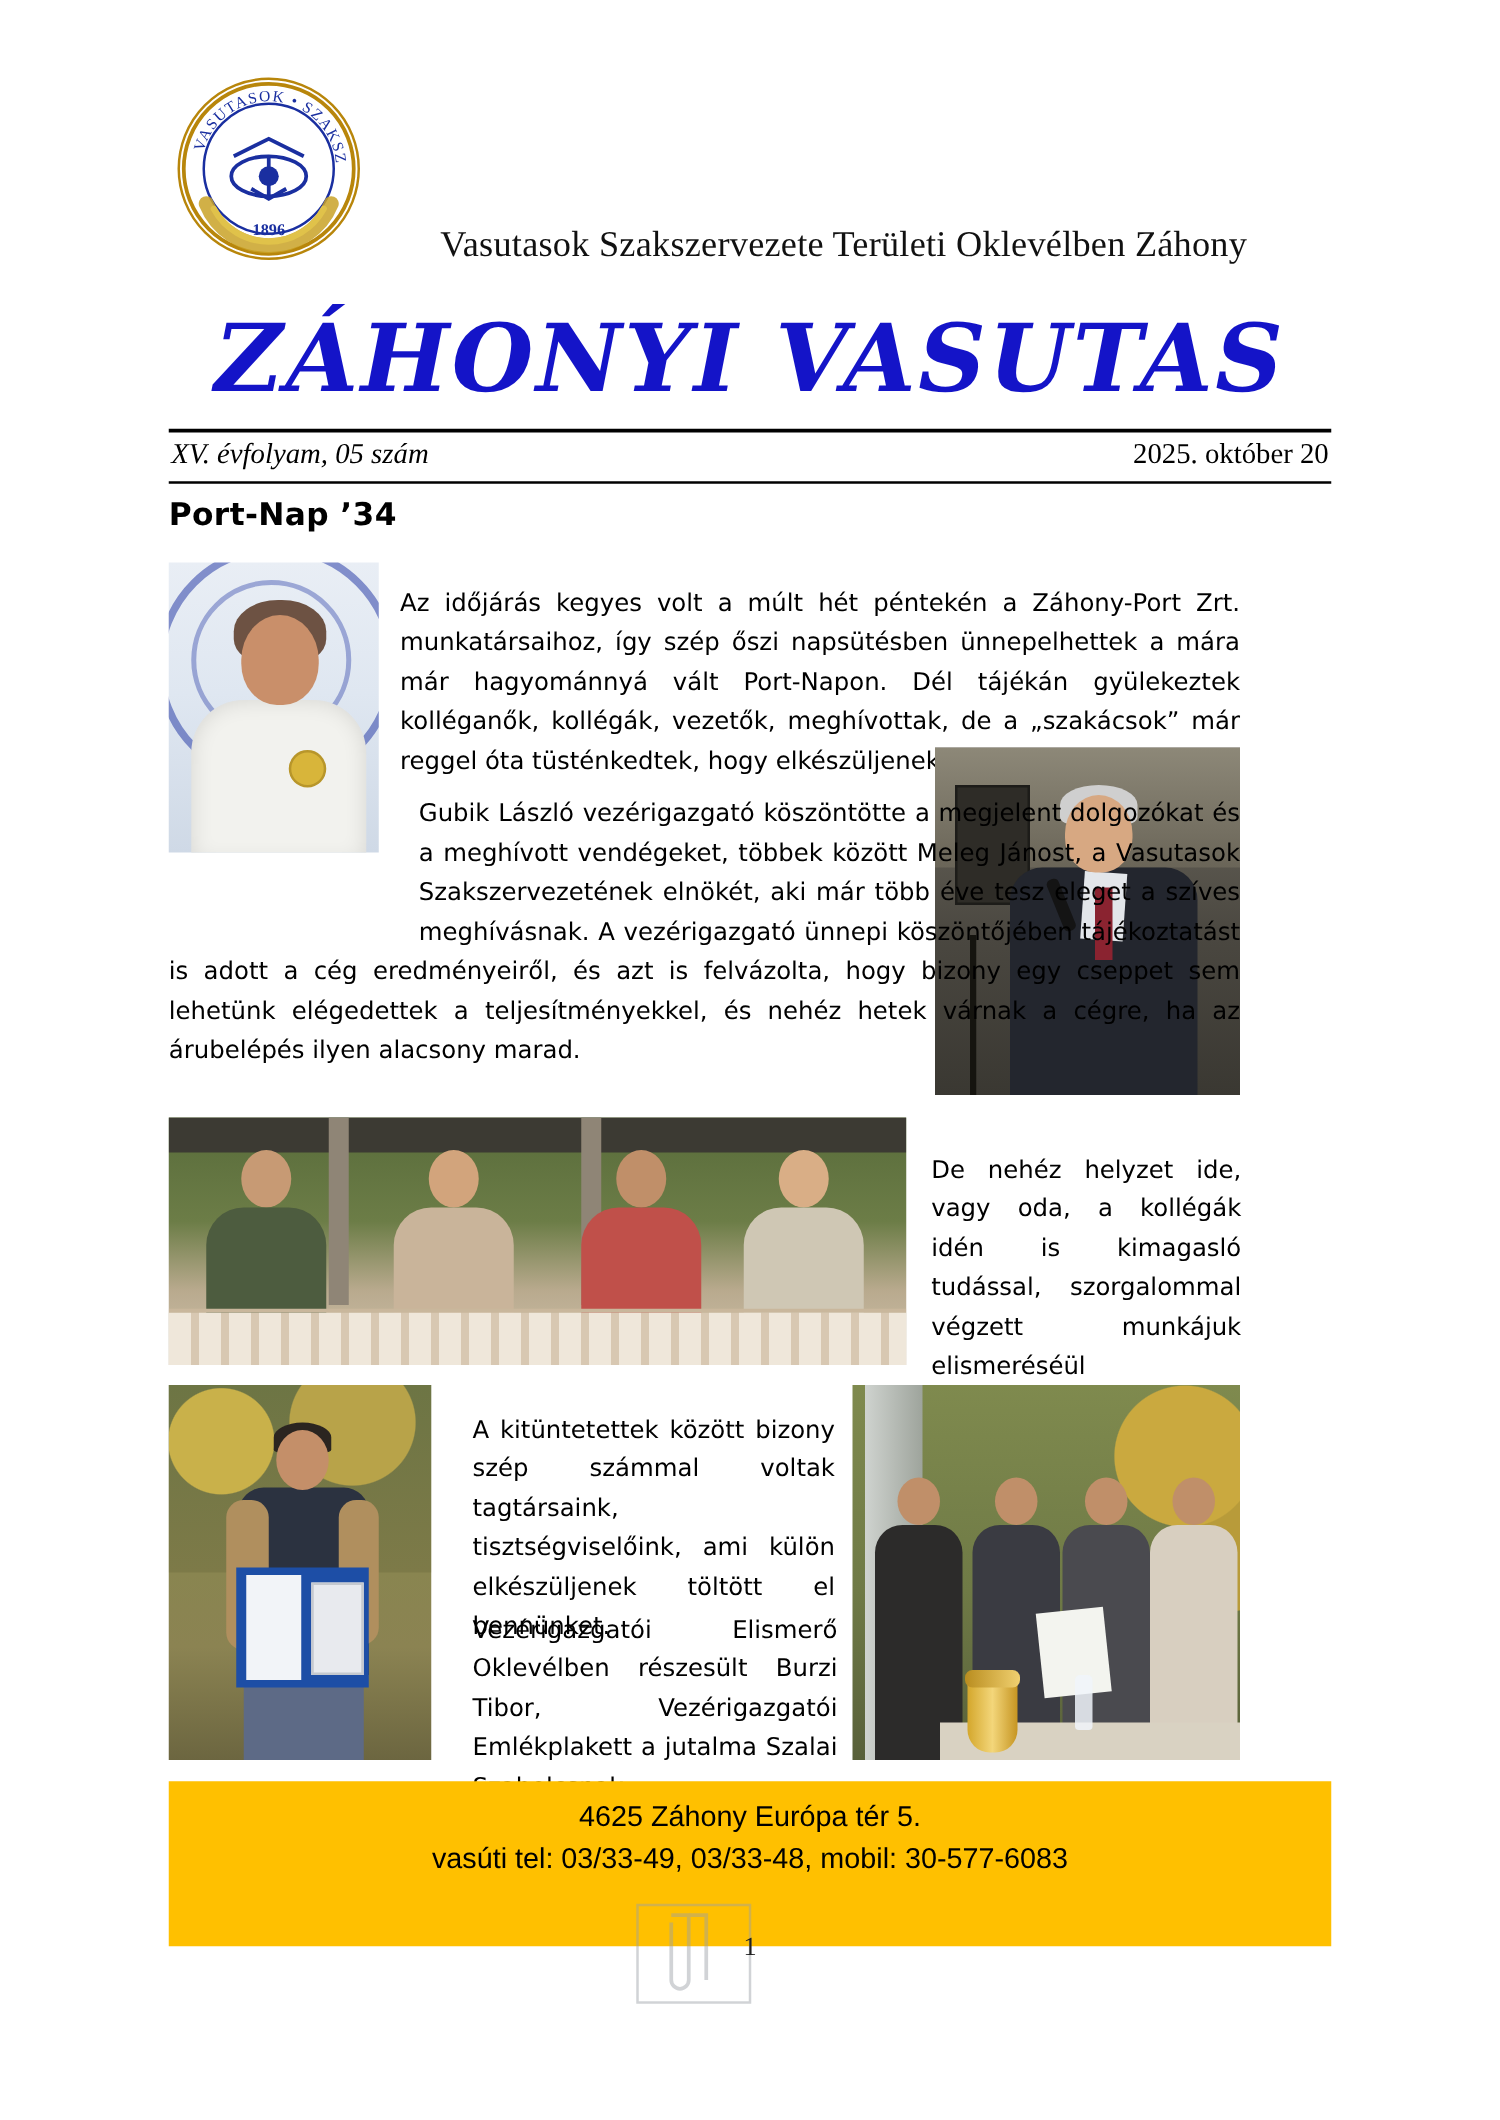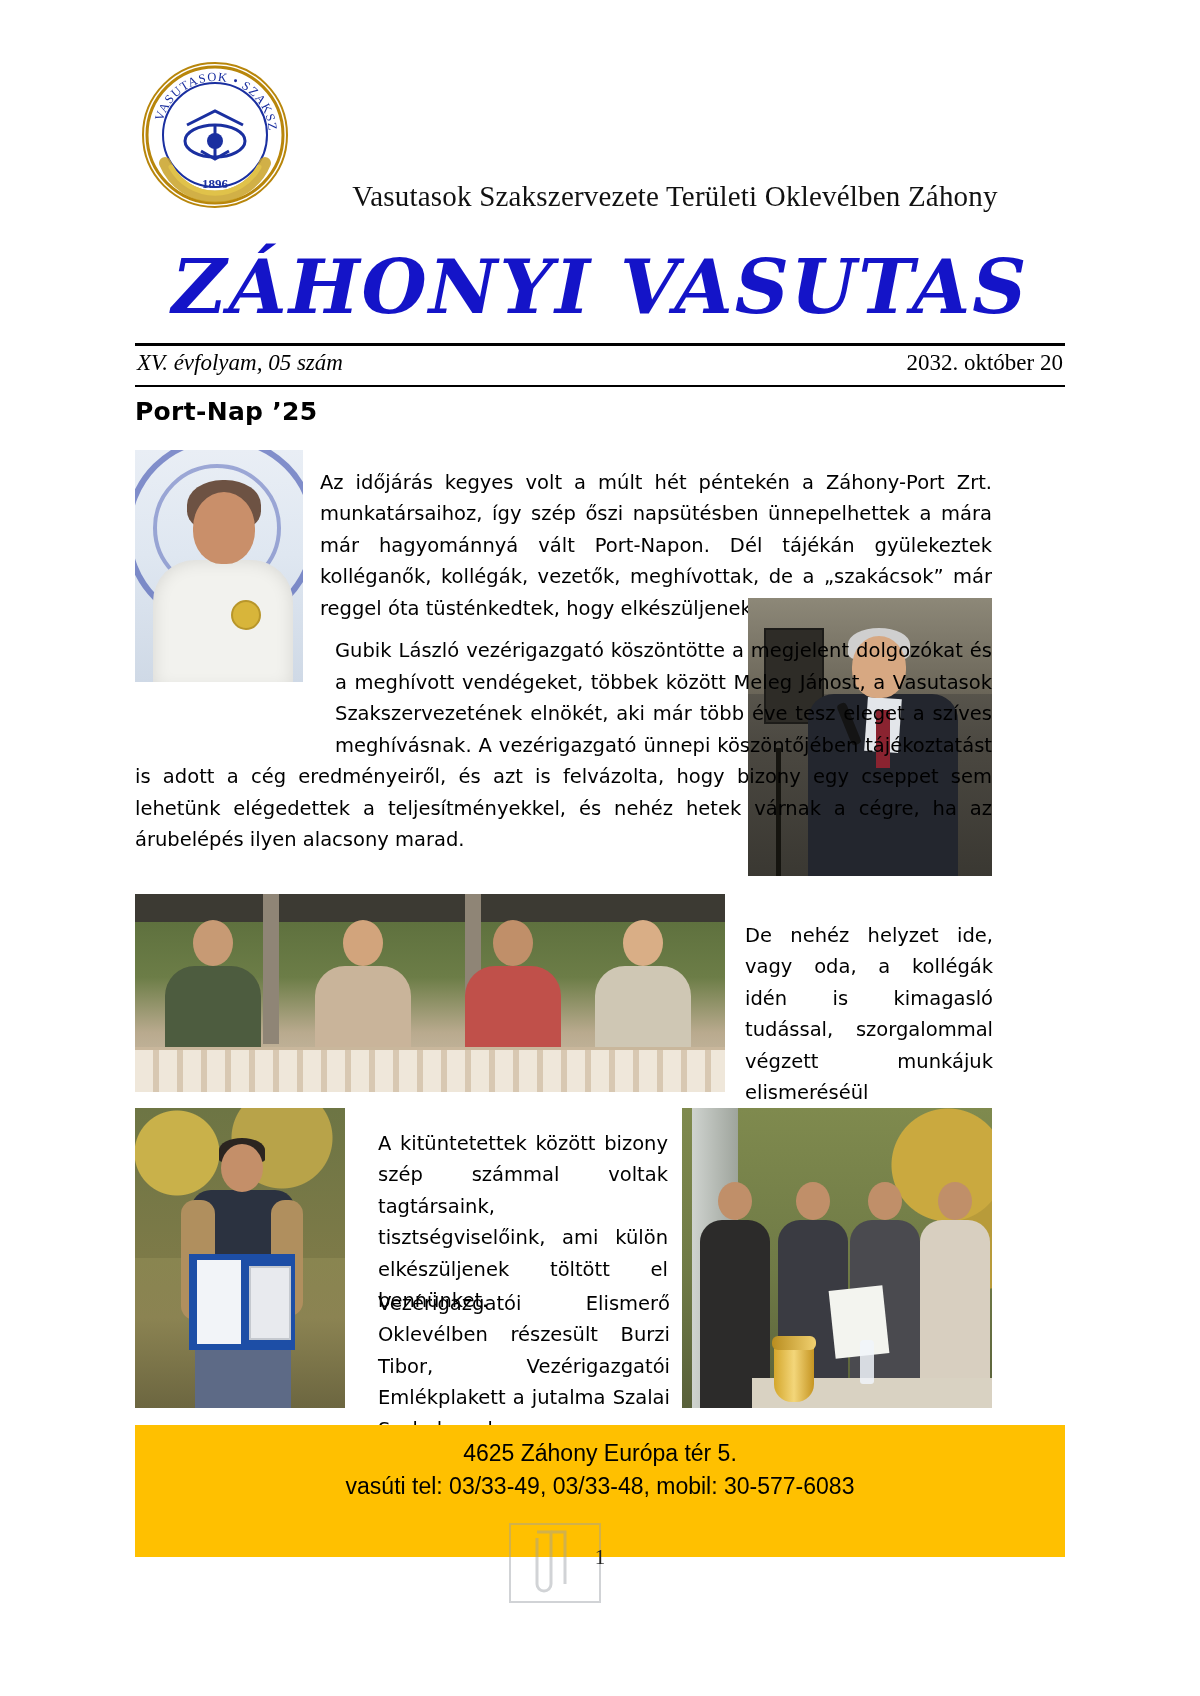--- a/index.html
+++ b/index.html
@@ -430,25 +430,25 @@
         </text>
       </svg>
     </div>
 
     <div class="org-title">Vasutasok Szakszervezete Területi Oklevélben Záhony</div>
 
     <div class="paper-name">ZÁHONYI VASUTAS</div>
 
     <div class="rule-top"></div>
     <div class="issue-left">XV. évfolyam, 05 szám</div>
-    <div class="issue-right">2032. október 20</div>
+    <div class="issue-right">2025. október 20</div>
     <div class="rule-bottom"></div>
   </div>
 
-  <div class="article-title">Port-Nap ’25</div>
+  <div class="article-title">Port-Nap ’34</div>
 
   <div class="photo photo-woman">
     <div class="bg-logo"></div>
     <div class="bg-logo2"></div>
     <div class="torso"></div>
     <div class="hair"></div>
     <div class="head"></div>
     <div class="badge"></div>
   </div>
 

